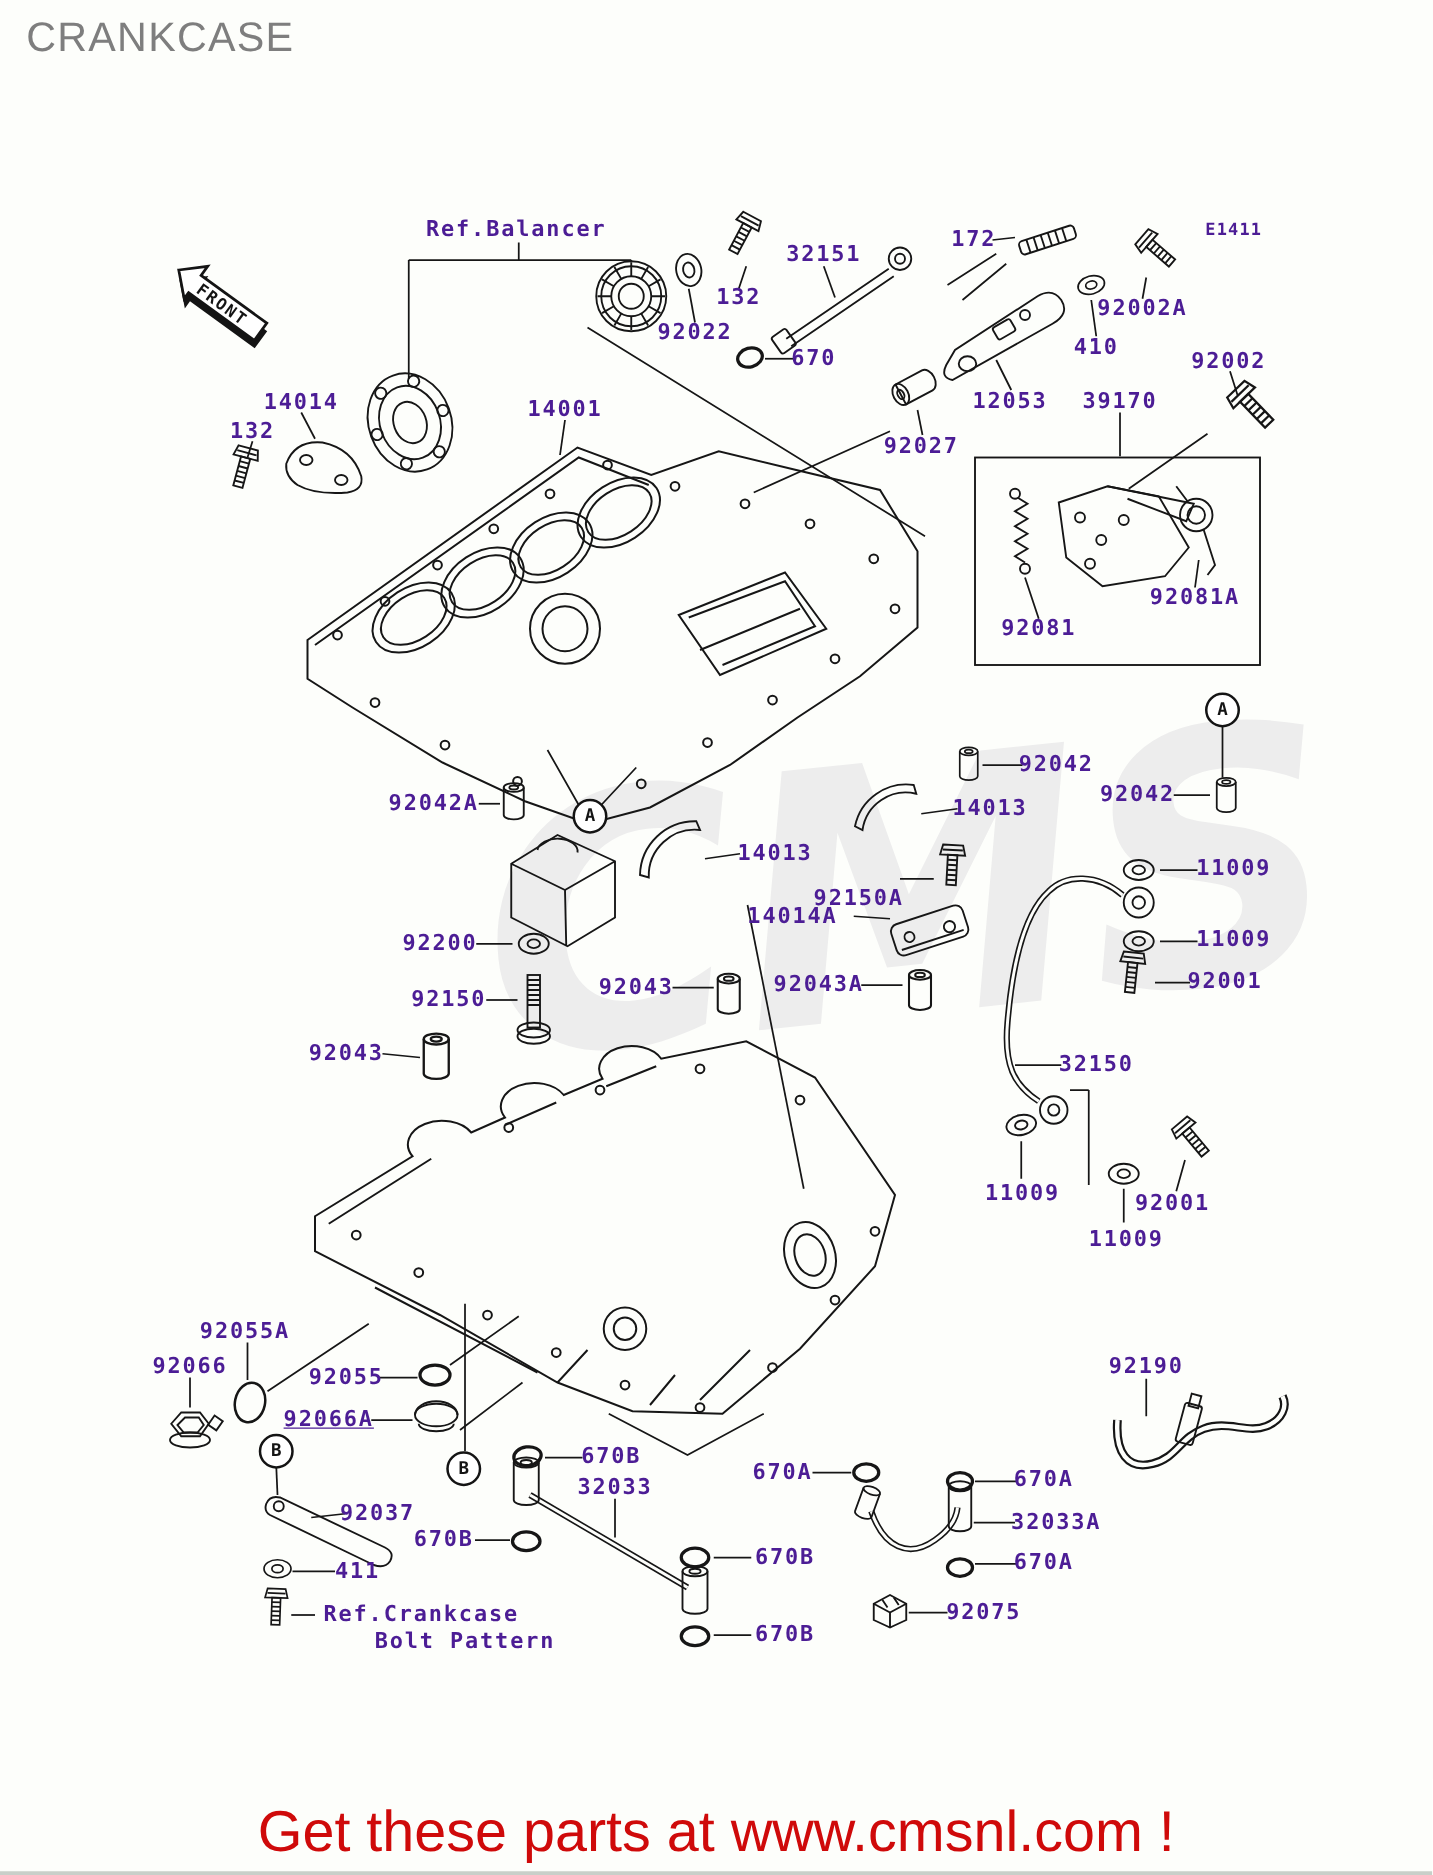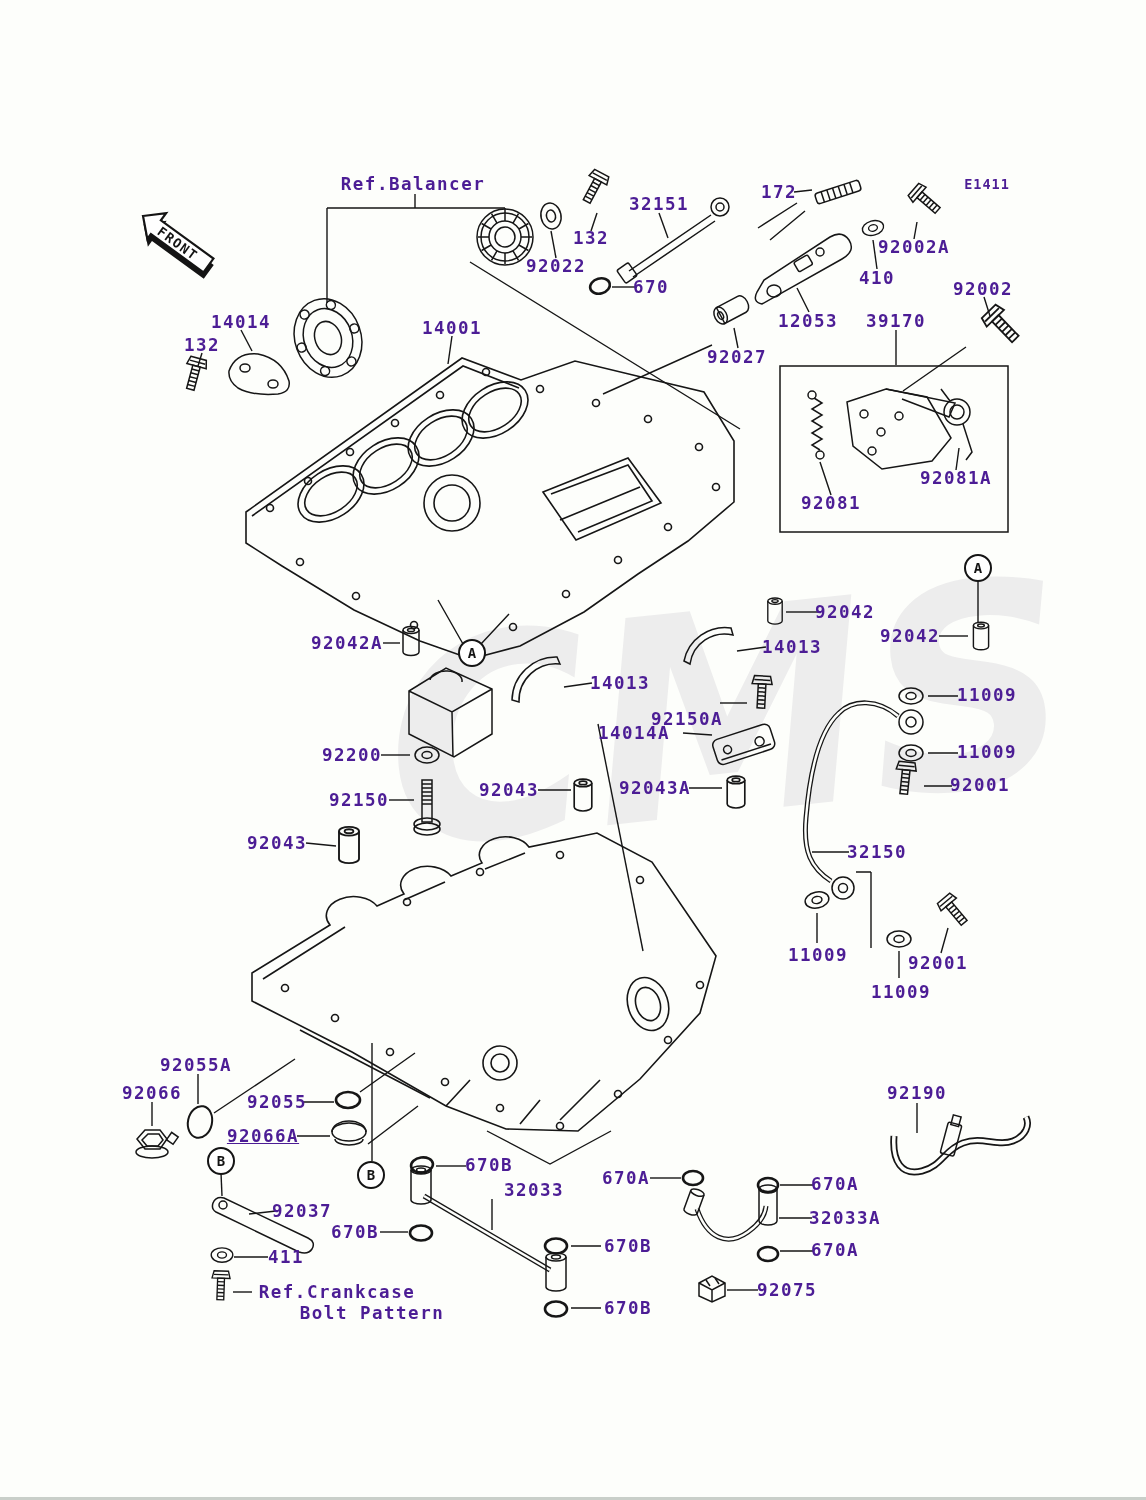--- a/index.html
+++ b/index.html
@@ -23,20 +23,21 @@
            font-family:"DejaVu Sans Mono",monospace;font-weight:bold;font-size:14px;color:#141414;}
   .footer-red{position:absolute;left:0;right:0;top:1438px;text-align:center;font-size:46px;
               color:#cf0a0a;font-family:"Liberation Sans",sans-serif;z-index:4;}
   .bottom-edge{position:absolute;left:0;right:0;bottom:0;height:3px;background:#c9cfc9;z-index:5;}
 </style>
 </head>
 <body>
 
 <div class="stage">
 
+  <div class="page-title">CRANKCASE</div>
 
   <div class="wm wm-logo">CMS</div>
 
   <svg class="art" width="1146" height="1500" viewBox="0 0 1146 1500">
     <defs>
       <g id="bolt" stroke="#161616" fill="none" stroke-width="1.5">
         <path d="M-8,-10 L8,-10 L10,-2 L-10,-2 Z"></path>
         <line x1="-8" y1="-6" x2="8" y2="-6"></line>
         <rect x="-3.8" y="-2" width="7.6" height="24"></rect>
         <path d="M-3.8,2 h7.6 M-3.8,6 h7.6 M-3.8,10 h7.6 M-3.8,14 h7.6 M-3.8,18 h7.6"></path>
@@ -414,29 +415,30 @@
       <div class="plabel" style="left: 196px; top: 1065px;">92055A</div>
       <div class="plabel" style="left: 152px; top: 1093px;">92066</div>
       <div class="plabel" style="left: 277px; top: 1102px;">92055</div>
       <div class="plabel" style="left: 263px; top: 1136px; text-decoration: underline;">92066A</div>
       <div class="plabel" style="left: 302px; top: 1211px;">92037</div>
       <div class="plabel" style="left: 355px; top: 1232px;">670B</div>
       <div class="plabel" style="left: 286px; top: 1257px;">411</div>
       <div class="plabel" style="left: 337px; top: 1292px;">Ref.Crankcase</div>
       <div class="plabel" style="left: 372px; top: 1313px;">Bolt Pattern</div>
       <div class="plabel" style="left: 489px; top: 1165px;">670B</div>
-      <div class="plabel" style="left: 492px; top: 1190px; margin-left: 42px;">32033</div>
+      <div class="plabel" style="left: 492px; top: 1190px;">32033</div>
       <div class="plabel" style="left: 626px; top: 1178px;">670A</div>
       <div class="plabel" style="left: 628px; top: 1246px;">670B</div>
       <div class="plabel" style="left: 628px; top: 1308px;">670B</div>
       <div class="plabel" style="left: 835px; top: 1184px;">670A</div>
       <div class="plabel" style="left: 845px; top: 1218px;">32033A</div>
       <div class="plabel" style="left: 835px; top: 1250px;">670A</div>
       <div class="plabel" style="left: 787px; top: 1290px;">92075</div>
       <div class="plabel" style="left: 917px; top: 1093px;">92190</div>
       <div class="callout" style="left: 472px; top: 653px;">A</div>
       <div class="callout" style="left: 978px; top: 568px;">A</div>
       <div class="callout" style="left: 221px; top: 1161px;">B</div>
       <div class="callout" style="left: 371px; top: 1175px;">B</div>
     </div>
 
+  <div class="footer-red">Get these parts at www.cmsnl.com !</div>
   <div class="bottom-edge"></div>
 </div>
 
 </body></html>

